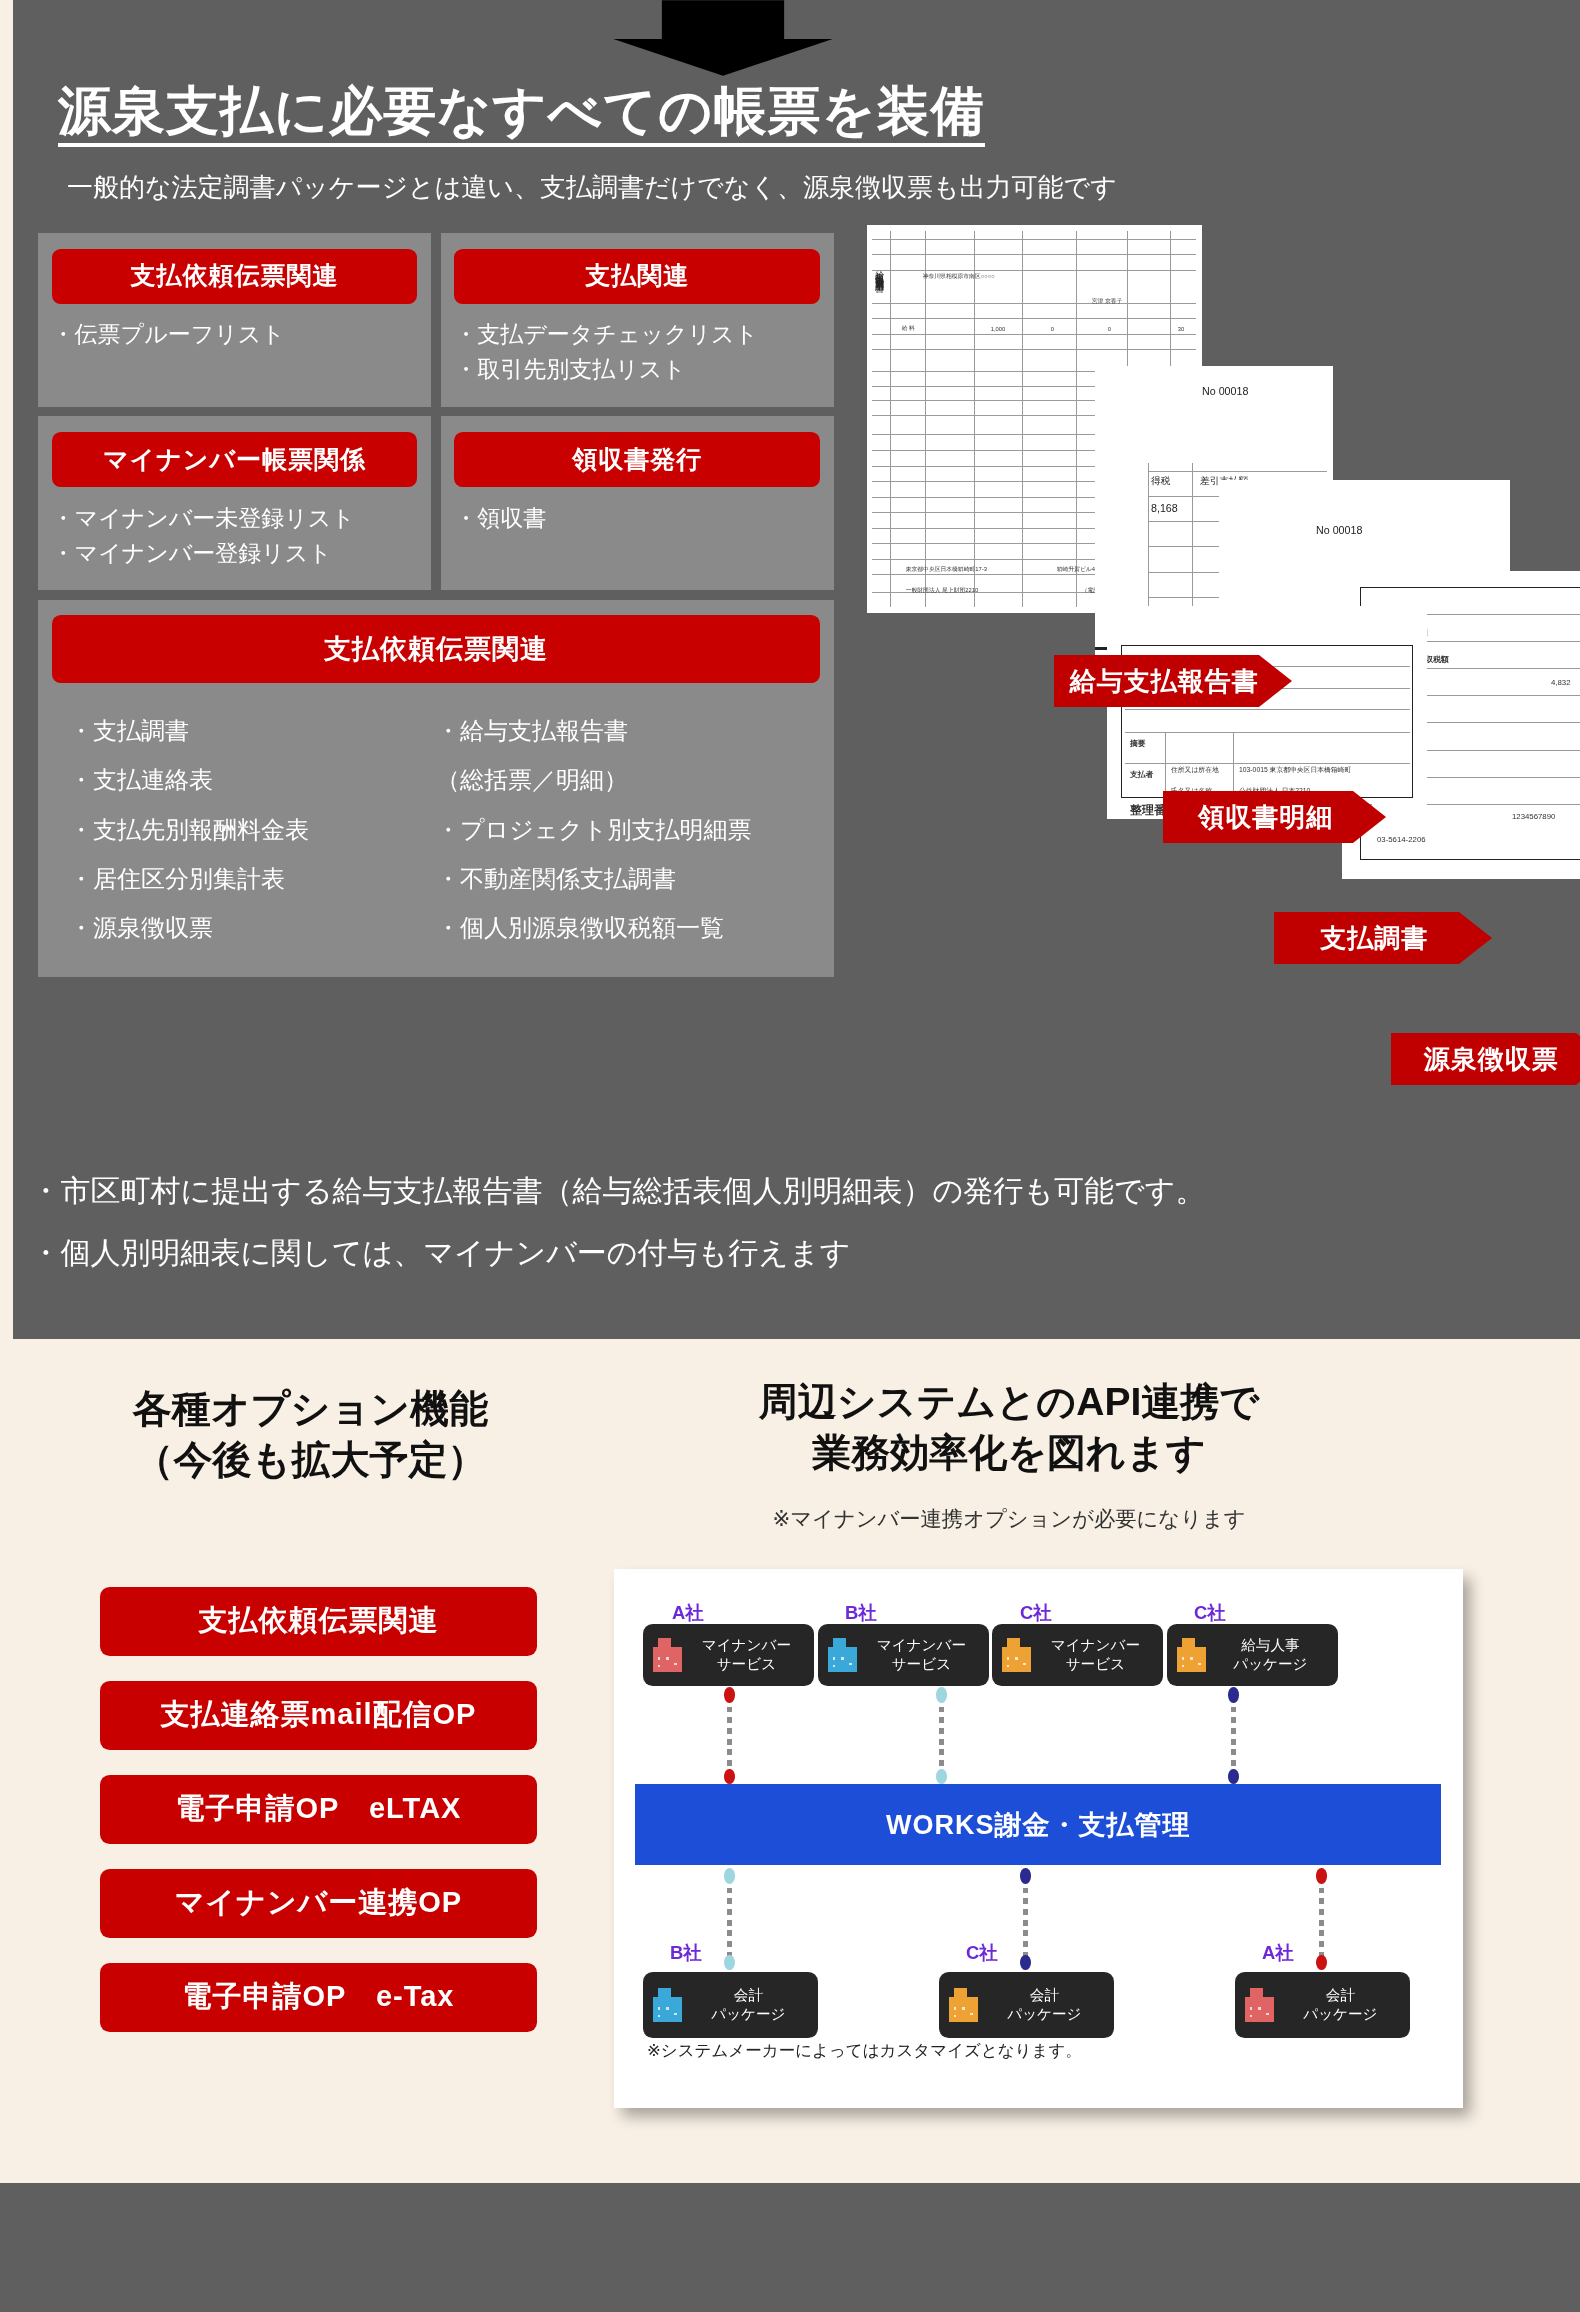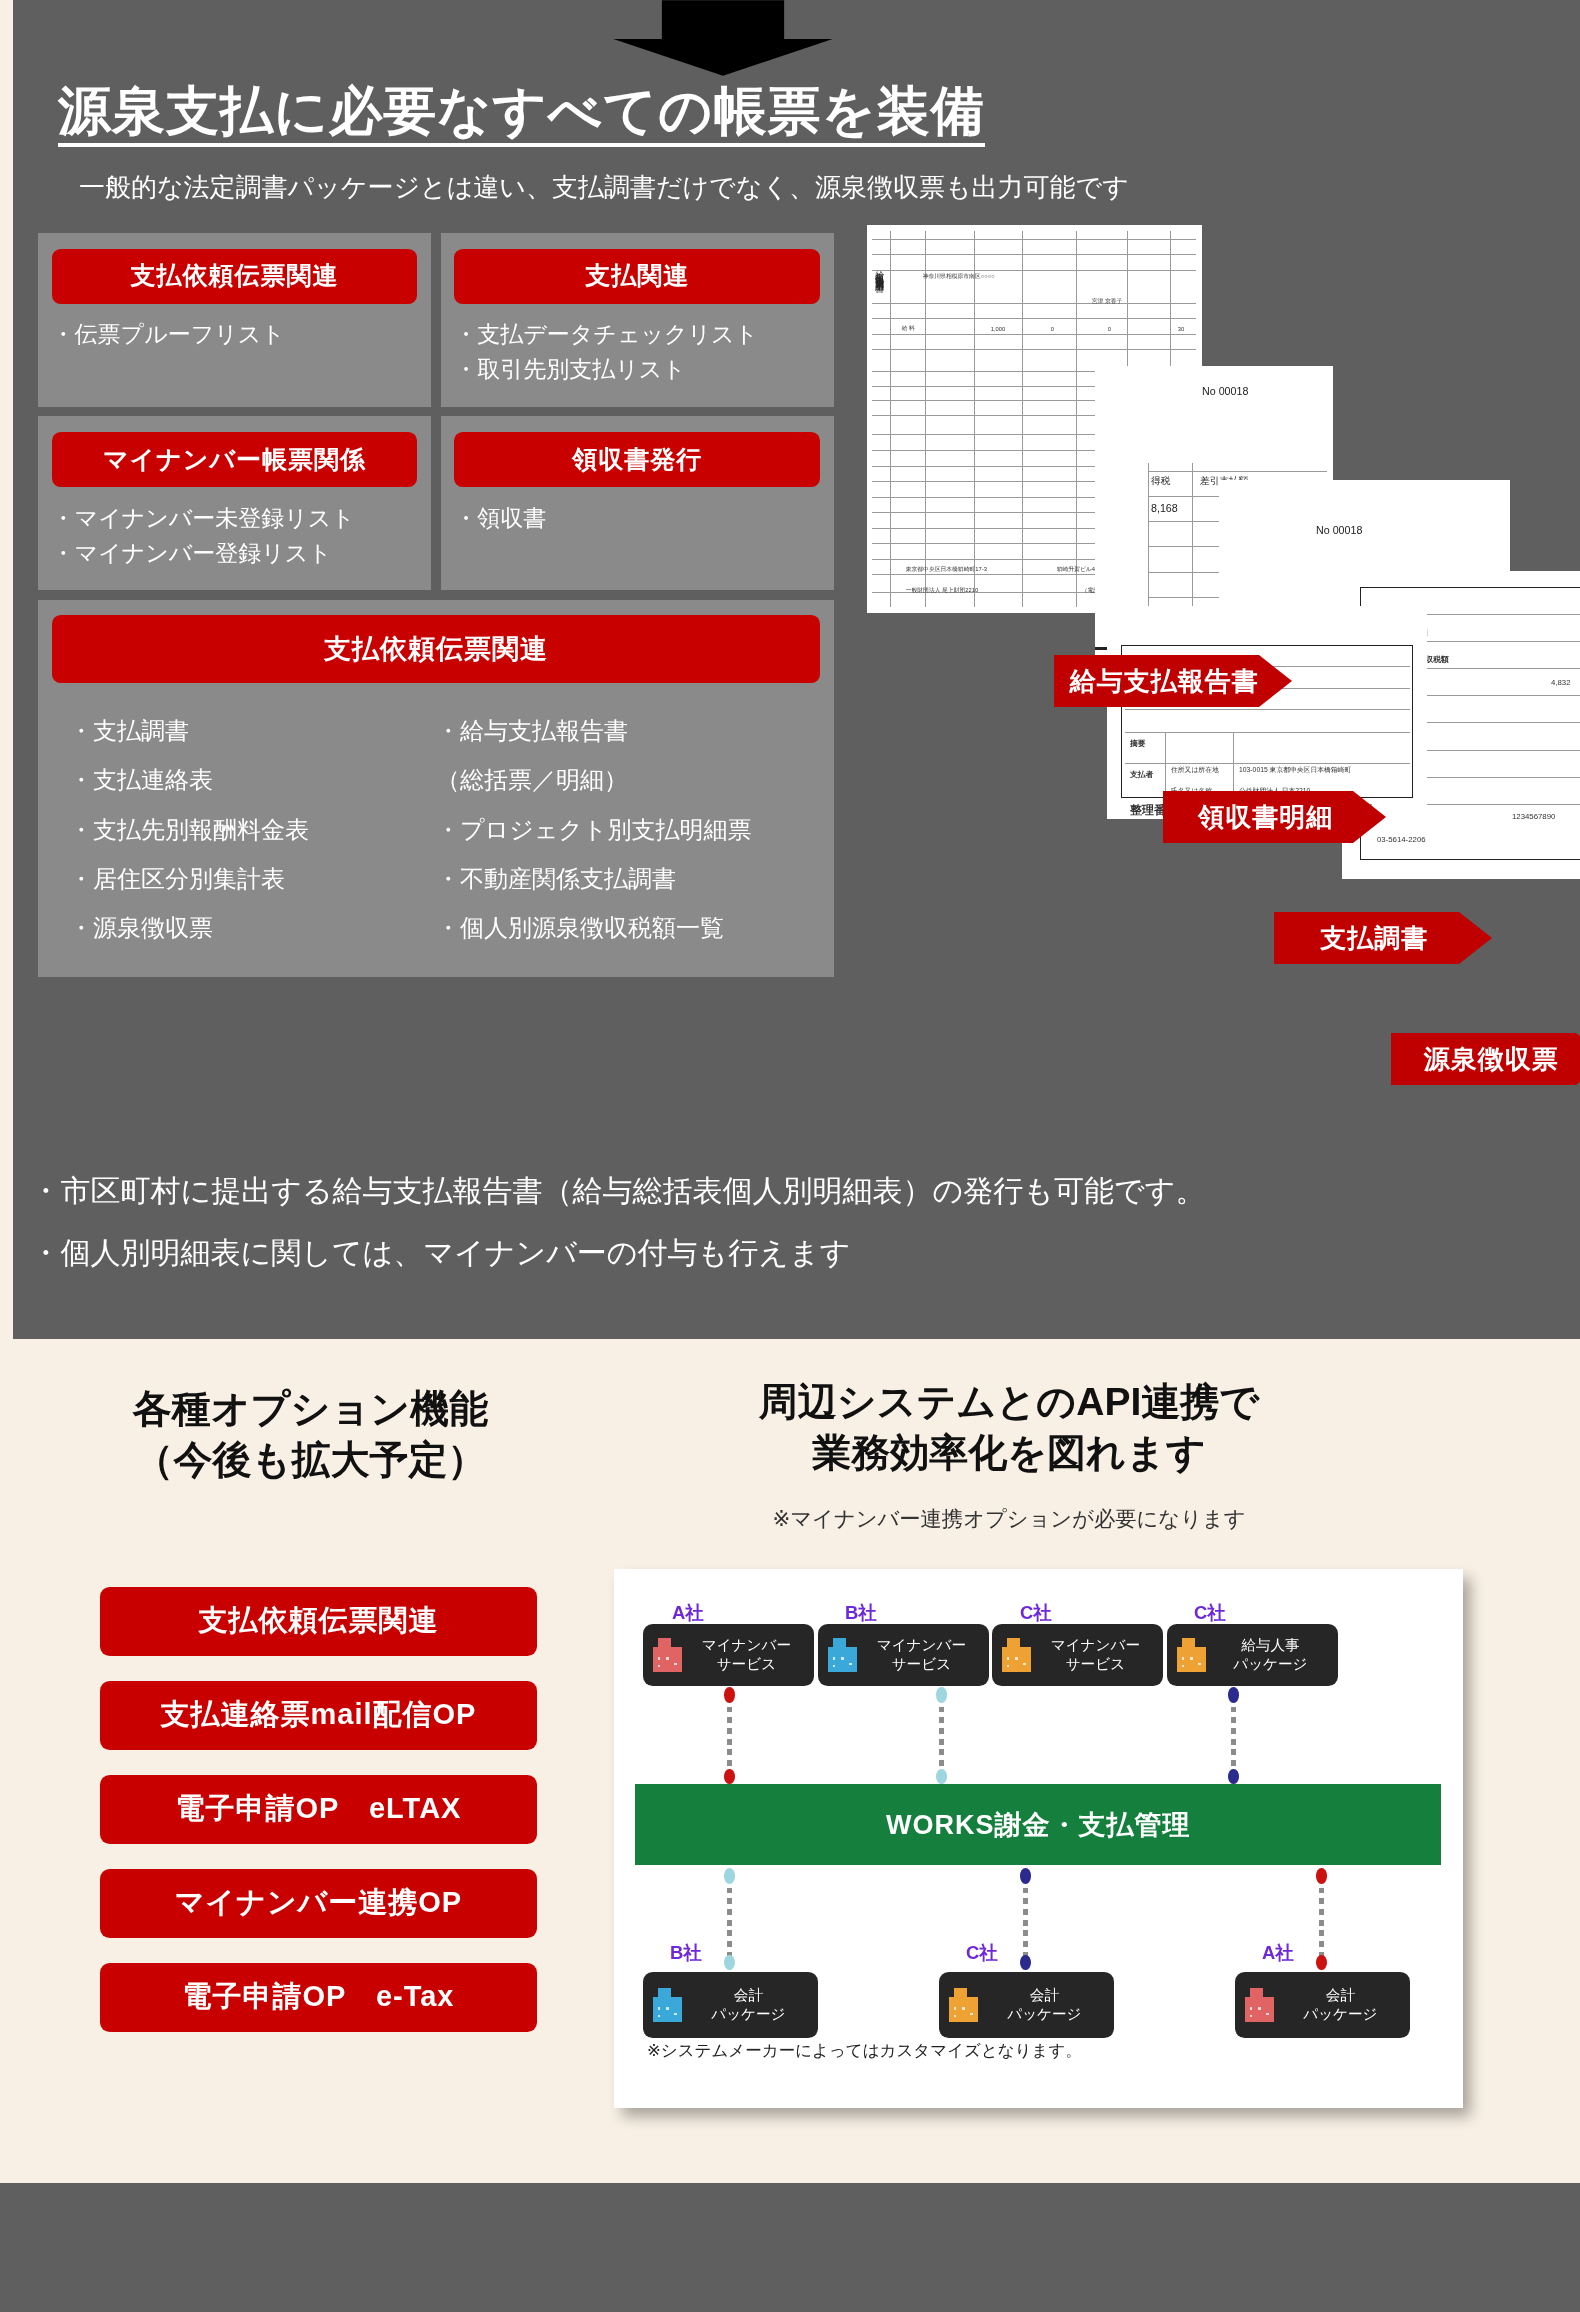--- a/index.html
+++ b/index.html
@@ -22,21 +22,21 @@
   .hero-title {
     position: absolute; left: 45px; top: 82px;
     font-size: 53px; font-weight: bold; color: #ffffff;
     letter-spacing: 1px;
     border-bottom: 4.9px solid #ffffff;
     padding-bottom: 3.9px;
     line-height: 1.08;
   }
   .hero-sub {
     position: absolute; left: 54px; top: 170px;
-    font-size: 26px; color: #ffffff; letter-spacing: 0px; margin-left: 12px;
+    font-size: 26px; color: #ffffff; letter-spacing: 0px;
   }
 
   
   .cards-wrap {
     position: absolute; left: 25px; top: 233px; width: 796px;
   }
   .card-row { display: flex; gap: 9.7px; margin-bottom: 9.7px; }
   .gcard {
     background: #8a8a8a;
     padding: 15.5px 13.6px 19.4px 13.6px;
@@ -156,21 +156,21 @@
     position: absolute; font-size: 18.4px; font-weight: bold; color: #6d28d9;
     white-space: nowrap;
   }
   .bldg { width: 29px; height: 35px; position: relative; flex: 0 0 29px; }
   .bldg .b1 { position:absolute; left:5.8px; top:0; width:12.6px; height:10.7px; }
   .bldg .b2 { position:absolute; left:0px; top:9.7px; width:29px; height:25px; }
   .bldg .w { position:absolute; width:2.9px; height:2.9px; background:#ffffff; opacity:.75; }
 
   .centerbar {
     position: absolute; left: 21.3px; top: 215px; width: 806px; height: 81px;
-    background: #15803d; color:#fff; font-size: 27px; font-weight: bold;
+    background: #1d4ed8; color:#fff; font-size: 27px; font-weight: bold;
     display:flex; align-items:center; justify-content:center; letter-spacing:1px;
   }
   .conn { position: absolute; width: 10.7px; }
   .conn .dash {
     position:absolute; left:2.9px; top:8.7px; bottom:8.7px; width:4.9px;
     background: repeating-linear-gradient(to bottom,#8c8c8c 0 5.8px, transparent 5.8px 10.7px);
   }
   .conn .cap {
     position:absolute; left:0; width:10.7px; height:15.5px; border-radius:50%;
   }

